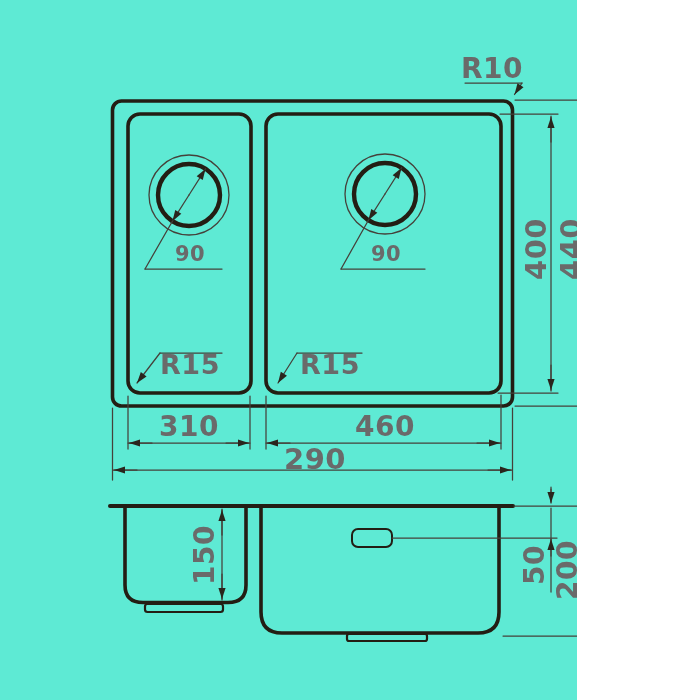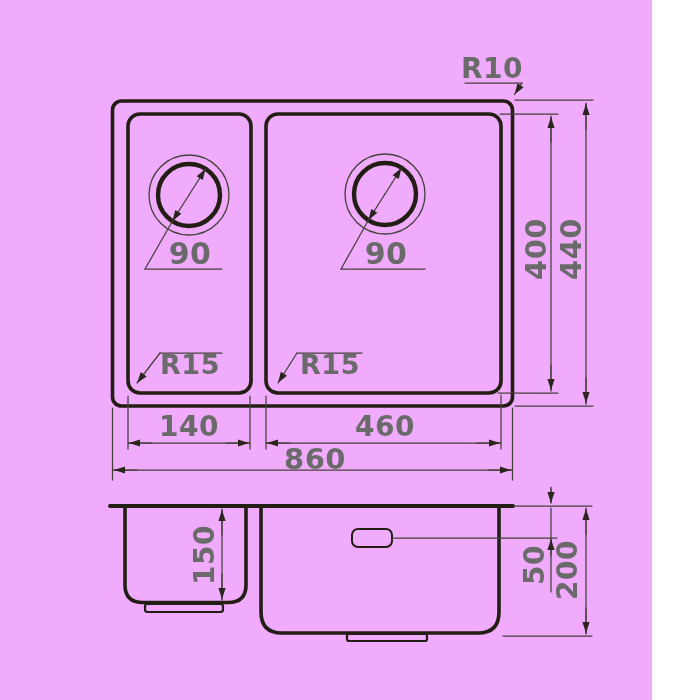--- a/index.html
+++ b/index.html
@@ -2,23 +2,23 @@
 <html><head>
 <meta charset="utf-8">
 <style>
   html, body {
     margin: 0;
     padding: 0;
     background: #ffffff;
   }
   .canvas {
     position: relative;
-    width: 652px;
+    width: 577px;
     height: 700px;
-    background: #f0abfc;
+    background: #5eead4;
     font-family: "DejaVu Sans", "Liberation Sans", sans-serif;
     overflow: hidden;
   }
   .canvas svg {
     position: absolute;
     left: 0;
     top: 0;
   }
   .dim-label {
     position: absolute;
@@ -29,21 +29,21 @@
     transform: translate(-50%, -50%);
     line-height: 1;
     user-select: none;
   }
   .dim-label.vertical {
     transform: translate(-50%, -50%) rotate(-90deg);
   }
   .fs27 { font-size: 27px; margin-top: 26px; }
   .fs28 { font-size: 28px; }
   .fs29 { font-size: 29px; }
-  .fs30 { font-size: 30px; }
+  .fs30 { font-size: 21px; }
 </style>
 </head>
 <body>
 
 <div class="canvas">
 
   <svg width="700" height="700" viewBox="0 0 700 700">
     <defs>
       <marker id="arr" viewBox="-12 -5 13 10" refX="0" refY="0" markerWidth="13" markerHeight="10" markerUnits="userSpaceOnUse" orient="auto">
         <path d="M0,0 L-11,3.6 L-11,-3.6 Z" fill="#2a251d"></path>
@@ -169,25 +169,25 @@
   <div class="dim-label fs30" style="left:386px; top:254px;">90</div>
 
   <div class="dim-label fs27" style="left:190px; top:338px;">R15</div>
 
   <div class="dim-label fs27" style="left:330px; top:338px;">R15</div>
 
   <div class="dim-label vertical fs29" style="left:536px; top:249px;">400</div>
 
   <div class="dim-label vertical fs29" style="left:571px; top:249px;">440</div>
 
-  <div class="dim-label fs28" style="left:189px; top:427px;">140</div>
+  <div class="dim-label fs28" style="left:189px; top:427px;">310</div>
 
   <div class="dim-label fs28" style="left:385px; top:427px;">460</div>
 
-  <div class="dim-label fs29" style="left:315px; top:459px;">860</div>
+  <div class="dim-label fs29" style="left:315px; top:459px;">290</div>
 
   <div class="dim-label vertical fs28" style="left:205px; top:555px;">150</div>
 
   <div class="dim-label vertical fs28" style="left:535px; top:565px;">50</div>
 
   <div class="dim-label vertical fs28" style="left:568px; top:570px;">200</div>
 
 </div>
 
 </body></html>

